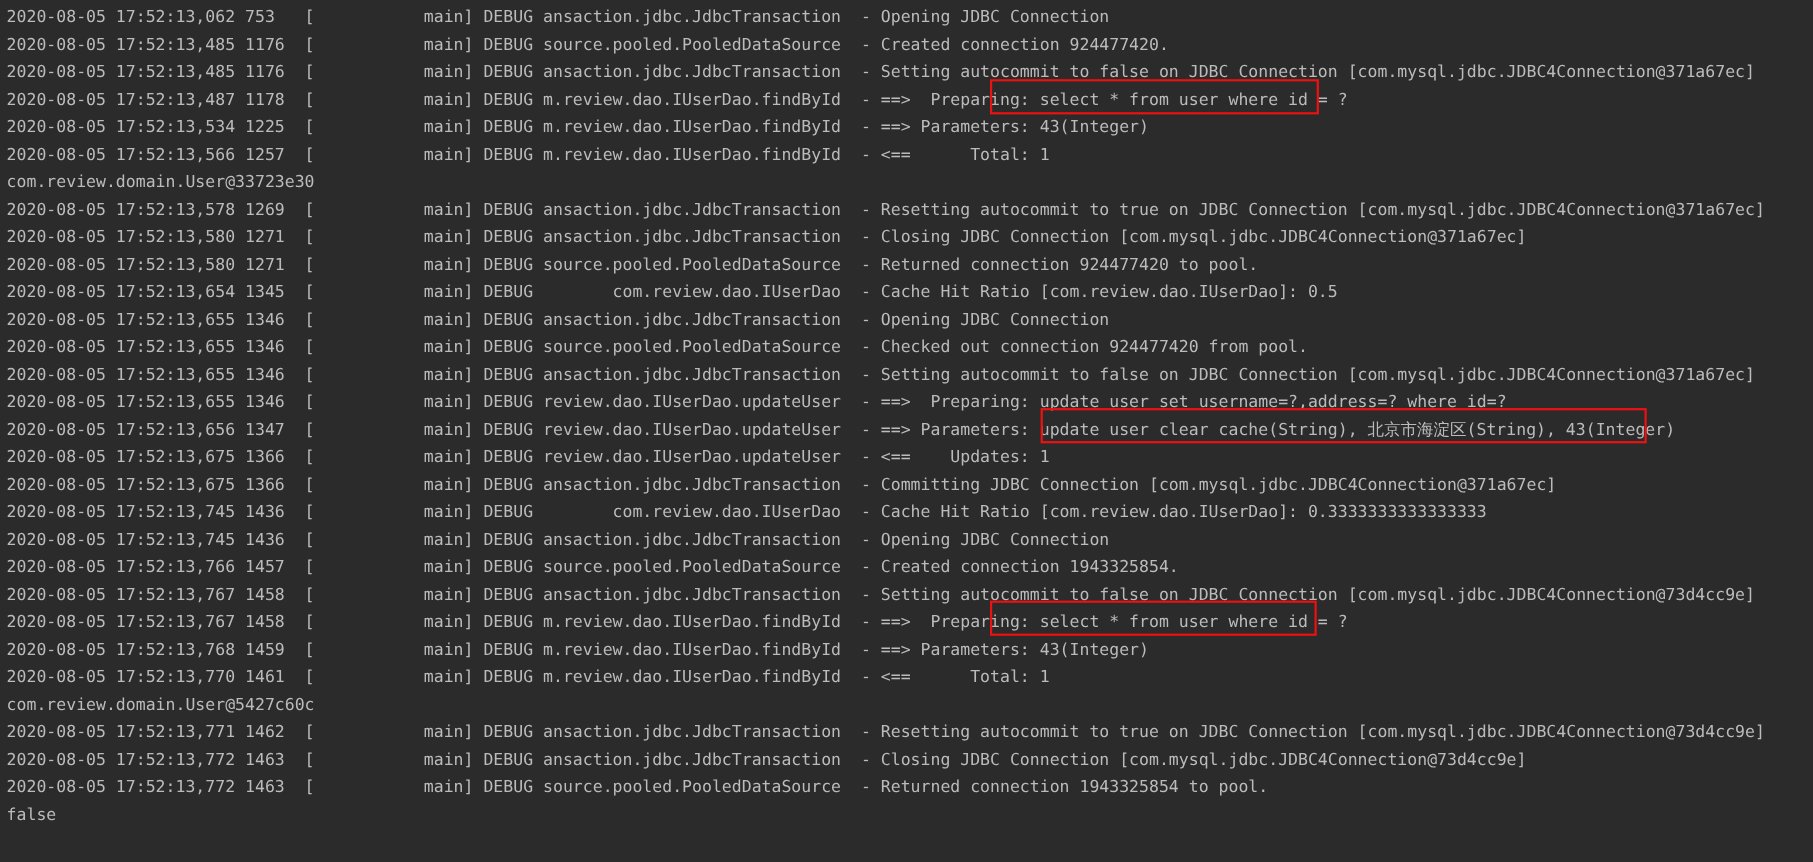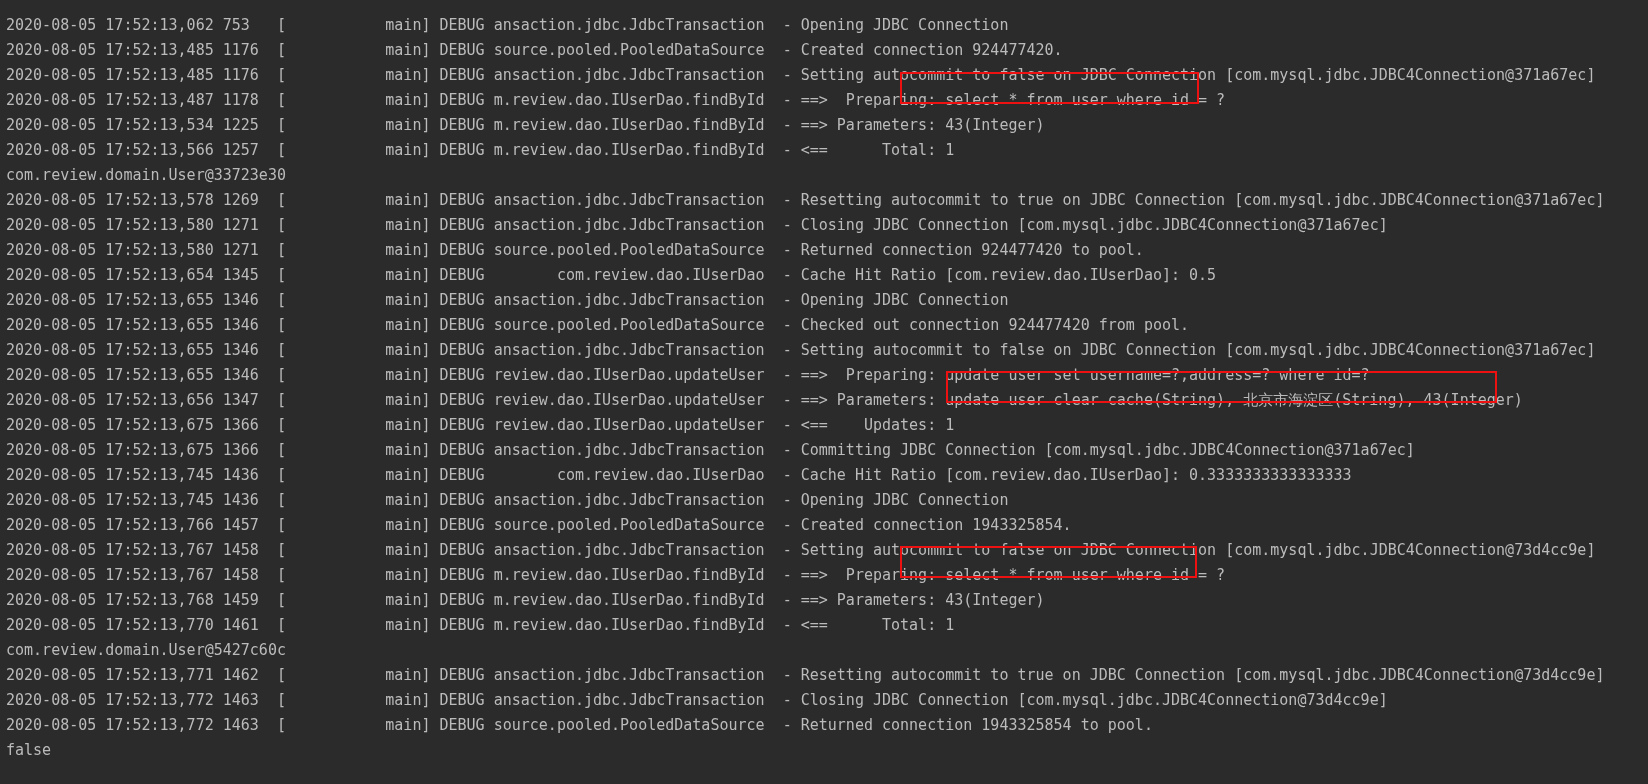--- a/index.html
+++ b/index.html
@@ -16,21 +16,21 @@
   }
 
   #console {
     position: relative;
     width: 1648px;
     height: 784px;
     background: #2b2b2b;
     color: #bbbbbb;
     font-size: 15px;
     line-height: 25px;
-    padding-top: 13px;
+    padding-top: 3px;
     box-sizing: border-box;
     white-space: pre;
     overflow: hidden;
   }
 
   .log-line {
     height: 25px;
     line-height: 25px;
     padding-left: 6px;
     white-space: pre;

